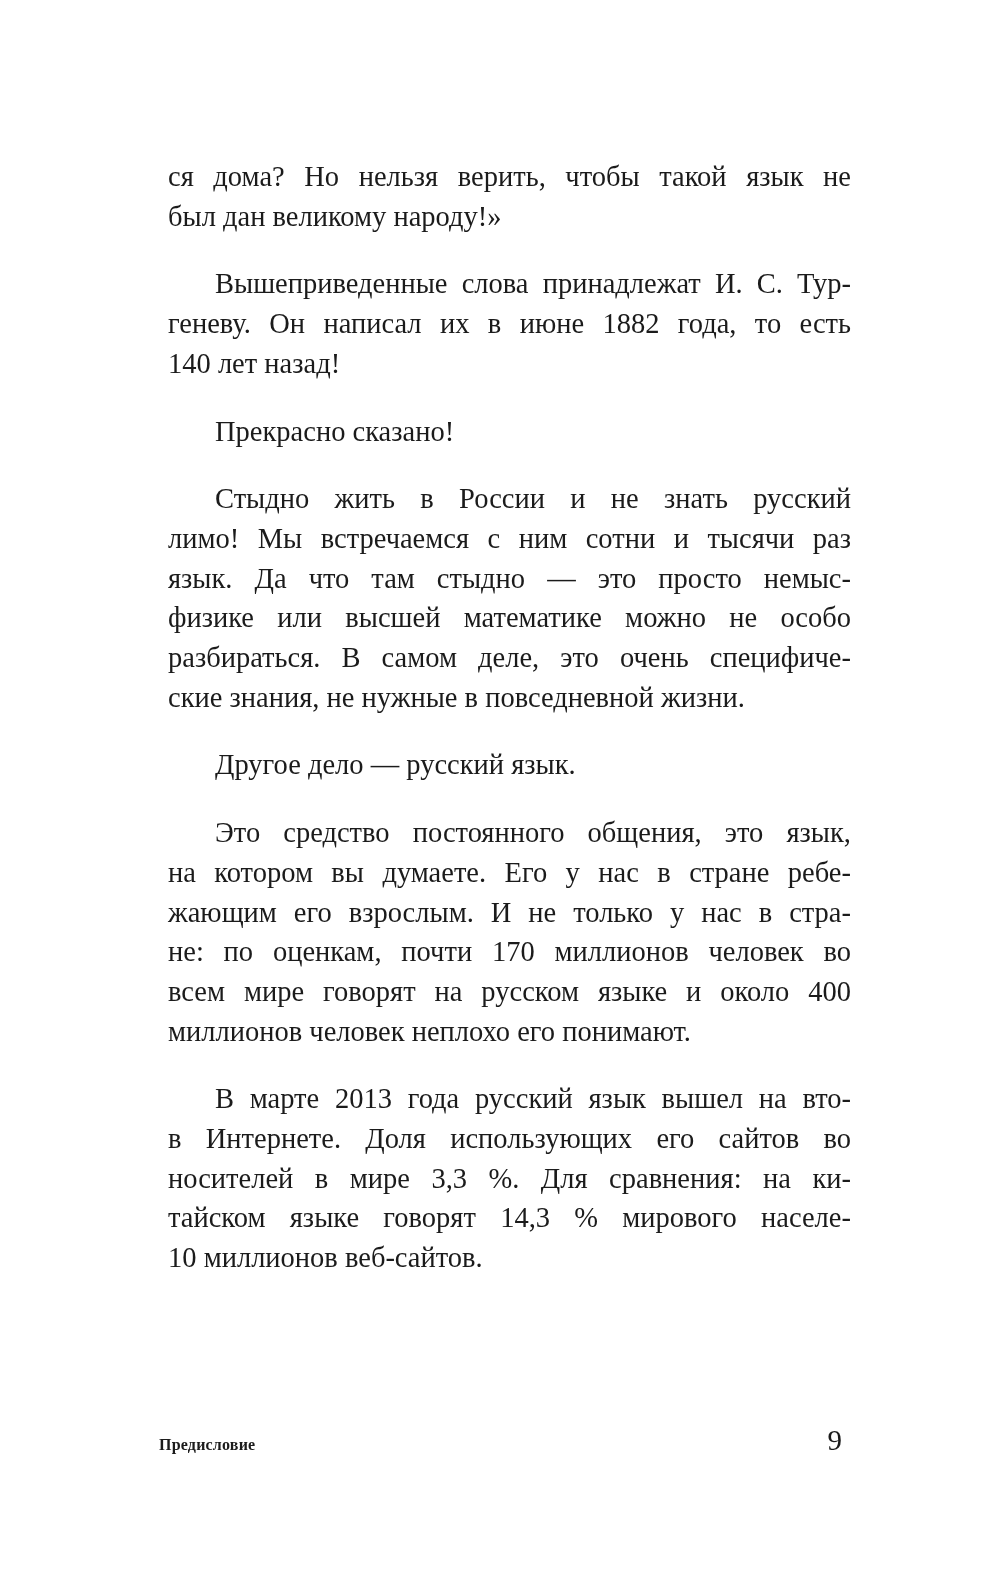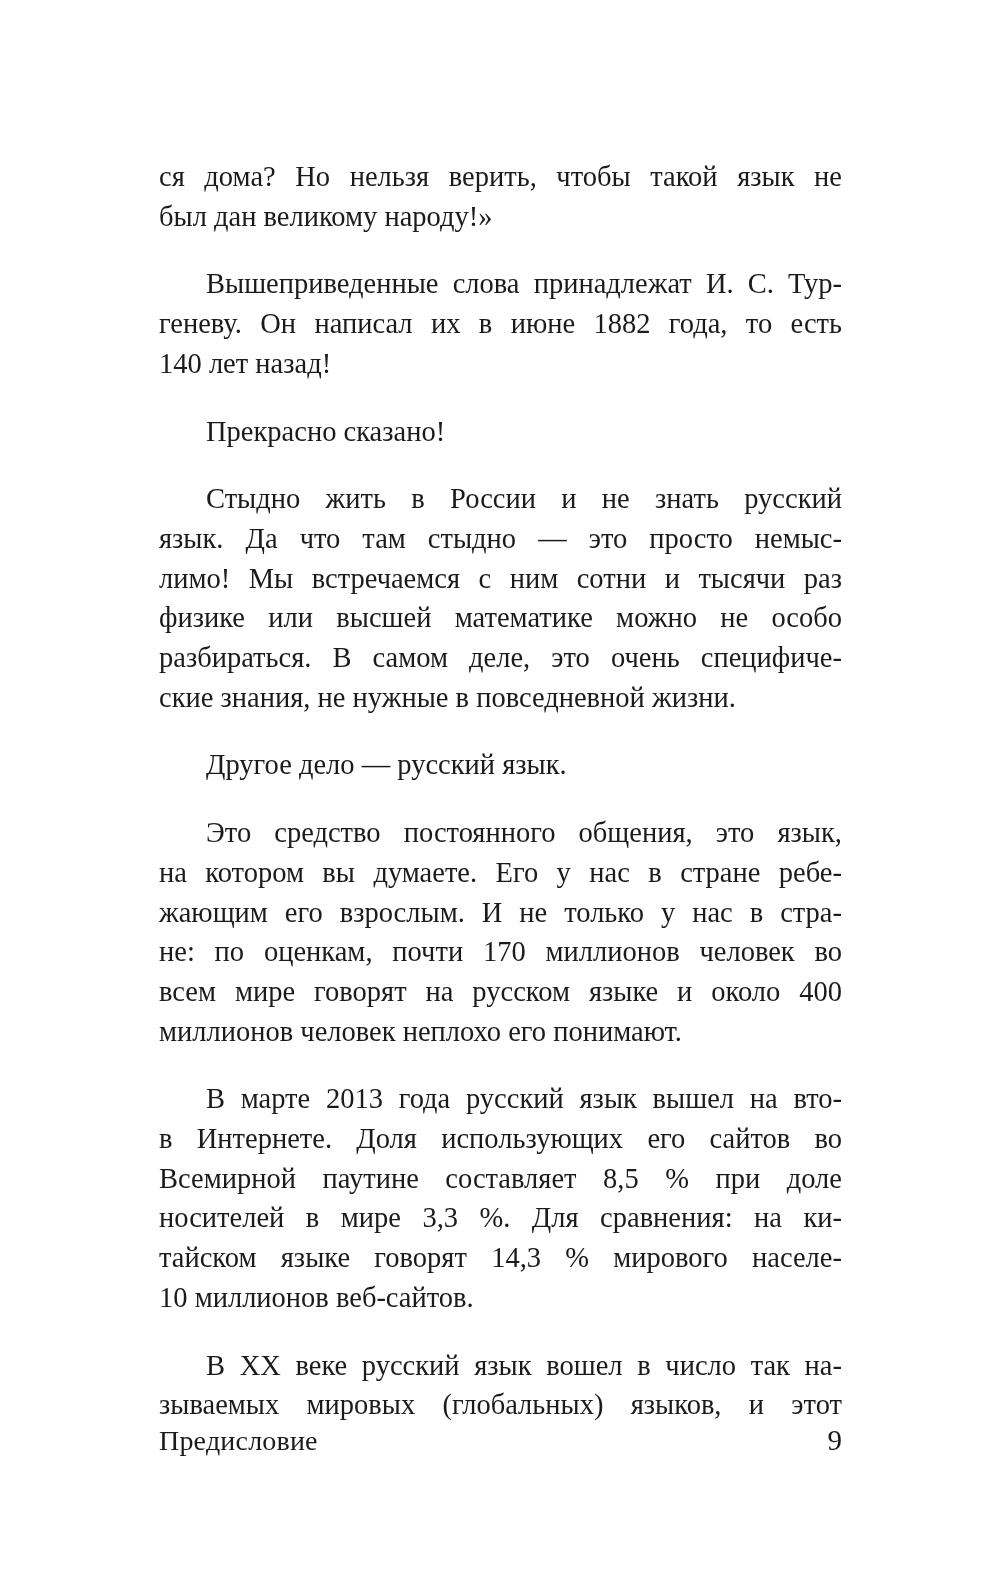--- a/index.html
+++ b/index.html
@@ -10,21 +10,21 @@
     width: 1000px;
     height: 1583px;
     position: relative;
     background: #ffffff;
     font-family: "Liberation Serif", "DejaVu Serif", serif;
     color: #1b1b1b;
     overflow: hidden;
   }
   .text-block {
     position: absolute;
-    left: 159px;
+    left: 168px;
     top: 157px;
     width: 683px;
     font-size: 28.5px;
     line-height: 39.7px;
   }
   .paragraph {
     margin: 0;
     padding: 0;
   }
   .line {
@@ -41,22 +41,23 @@
   .footer {
     position: absolute;
     left: 159px;
     top: 1424px;
     width: 683px;
     display: flex;
     justify-content: space-between;
     align-items: baseline;
   }
   .footer-title {
-    font-size: 28px;
+    font-size: 16px;
     letter-spacing: 0.2px;
+    font-weight: bold;
   }
   .page-number {
     font-size: 29px;
   }
 </style>
 </head>
 <body>
 
 <div class="page">
 
@@ -68,48 +69,43 @@
       <div class="paragraph">
         <div class="line indent">Вышеприведенные слова принадлежат И. С. Тур-</div>
         <div class="line">геневу. Он написал их в июне 1882 года, то есть</div>
         <div class="line no-justify">140 лет назад!</div>
       </div>
       <div class="paragraph">
         <div class="line indent no-justify">Прекрасно сказано!</div>
       </div>
       <div class="paragraph">
         <div class="line indent">Стыдно жить в России и не знать русский</div>
+        <div class="line">лимо! Мы встречаемся с ним сотни и тысячи раз</div>
         <div class="line">язык. Да что там стыдно — это просто немыс-</div>
-        <div class="line">лимо! Мы встречаемся с ним сотни и тысячи раз</div>
         <div class="line">физике или высшей математике можно не особо</div>
         <div class="line">разбираться. В самом деле, это очень специфиче-</div>
         <div class="line no-justify">ские знания, не нужные в повседневной жизни.</div>
       </div>
       <div class="paragraph">
         <div class="line indent no-justify">Другое дело — русский язык.</div>
       </div>
       <div class="paragraph">
         <div class="line indent">Это средство постоянного общения, это язык,</div>
         <div class="line">на котором вы думаете. Его у нас в стране ребе-</div>
         <div class="line">жающим его взрослым. И не только у нас в стра-</div>
         <div class="line">не: по оценкам, почти 170 миллионов человек во</div>
         <div class="line">всем мире говорят на русском языке и около 400</div>
         <div class="line no-justify">миллионов человек неплохо его понимают.</div>
       </div>
       <div class="paragraph">
         <div class="line indent">В марте 2013 года русский язык вышел на вто-</div>
         <div class="line">в Интернете. Доля использующих его сайтов во</div>
-        <div class="line">Всемирной паутине составляет 8,5 % при доле</div>
         <div class="line">носителей в мире 3,3 %. Для сравнения: на ки-</div>
         <div class="line">тайском языке говорят 14,3 % мирового населе-</div>
         <div class="line no-justify">10 миллионов веб-сайтов.</div>
-      </div>
-      <div class="paragraph">
-        <div class="line indent">В XX веке русский язык вошел в число так на-</div>
-        <div class="line">зываемых мировых (глобальных) языков, и этот</div>
       </div>
     </main>
 
   <div class="footer">
     <span class="footer-title">Предисловие</span>
     <span class="page-number">9</span>
   </div>
 
 </div>
 

